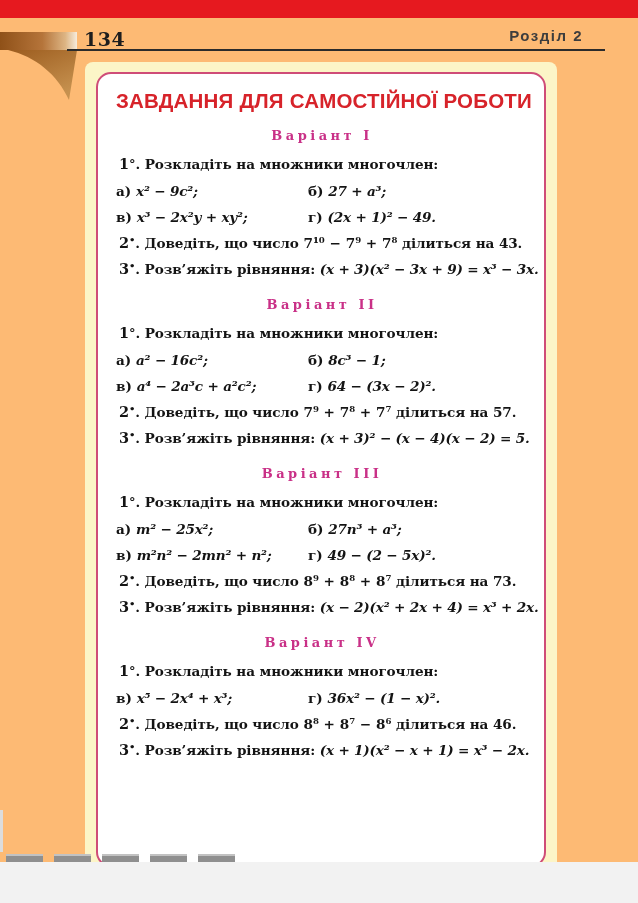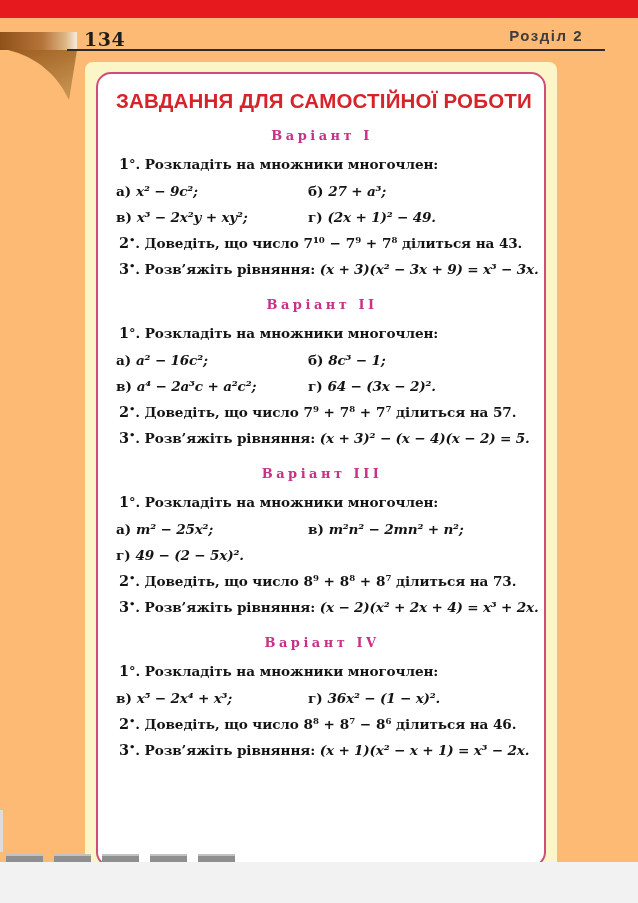--- a/index.html
+++ b/index.html
@@ -135,20 +135,21 @@
         </div>
         <p class="prob"><span class="pn">2</span><sup class="bullet">•</sup><span>. Доведіть, що число </span><span class="nm">7⁹ + 7⁸ + 7⁷</span><span> ділиться на 57.</span></p>
         <p class="prob"><span class="pn">3</span><sup class="bullet">•</sup><span>. Розв’яжіть рівняння: </span><span class="math">(x + 3)² − (x − 4)(x − 2) = 5.</span><span></span></p>
       </section>
 
       <section>
         <h2 class="vh">Варіант III</h2>
         <p class="prob"><span class="pn">1</span><span class="deg">°</span><span>. Розкладіть на множники многочлен:</span></p>
         <div class="items">
           <div><span>а)</span> <span class="math">m² − 25x²;</span></div>
+          <div><span>б)</span> <span class="math">27n³ + a³;</span></div>
           <div><span>в)</span> <span class="math">m²n² − 2mn² + n²;</span></div>
           <div><span>г)</span> <span class="math">49 − (2 − 5x)².</span></div>
         </div>
         <p class="prob"><span class="pn">2</span><sup class="bullet">•</sup><span>. Доведіть, що число </span><span class="nm">8⁹ + 8⁸ + 8⁷</span><span> ділиться на 73.</span></p>
         <p class="prob"><span class="pn">3</span><sup class="bullet">•</sup><span>. Розв’яжіть рівняння: </span><span class="math">(x − 2)(x² + 2x + 4) = x³ + 2x.</span><span></span></p>
       </section>
 
       <section>
         <h2 class="vh">Варіант IV</h2>
         <p class="prob"><span class="pn">1</span><span class="deg">°</span><span>. Розкладіть на множники многочлен:</span></p>

